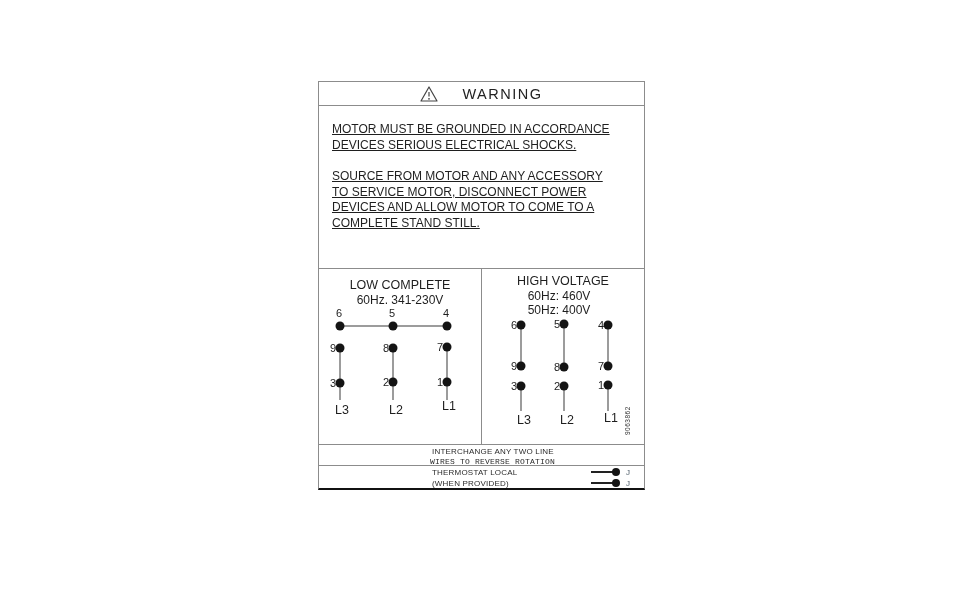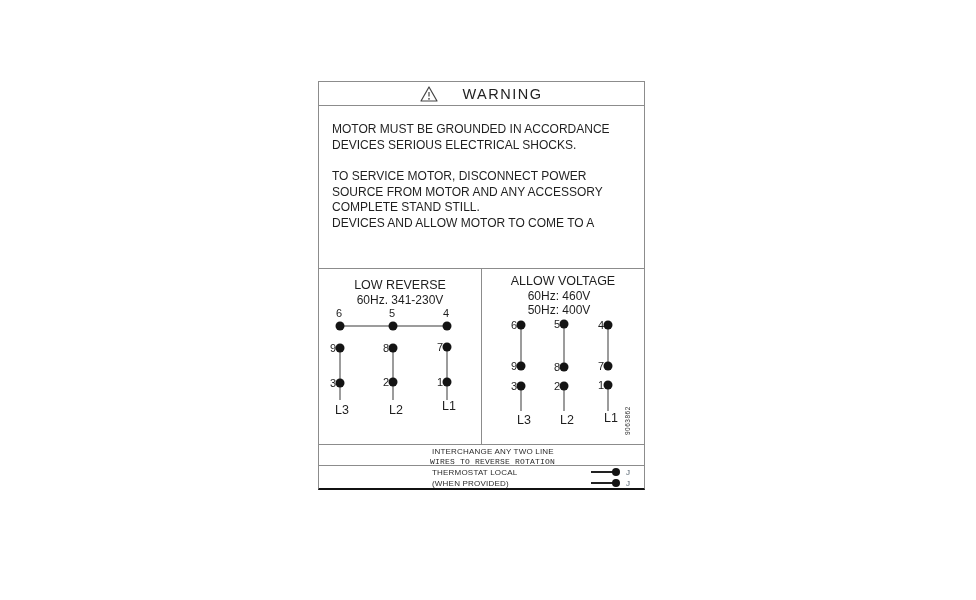--- a/index.html
+++ b/index.html
@@ -8,21 +8,21 @@
   .label{position:absolute;left:318px;top:81px;width:327px;height:409px;
          border:1px solid #8c8c8c;border-bottom:2px solid #111;box-sizing:border-box;background:#fff;}
 
   
   .hdr{position:absolute;left:0;top:0;width:100%;height:24px;border-bottom:1px solid #8c8c8c;
        box-sizing:border-box;display:flex;align-items:center;justify-content:center;gap:24px;}
   .hdr-text{font-size:14.5px;letter-spacing:1.5px;color:#222;}
 
   
   .bodytext{position:absolute;left:13px;top:40px;width:300px;font-size:12px;line-height:15.6px;color:#1f1f1f;}
-  .para{margin:0 0 16px 0;}
+  .para{margin:0 0 16px 0;text-decoration:underline;}
   .tline{white-space:nowrap;}
 
   
   .divline{position:absolute;background:#8c8c8c;}
 
   
   .sect-title{position:absolute;transform:translateX(-50%);font-size:12.5px;color:#1e1e1e;white-space:nowrap;}
   .sect-sub{position:absolute;transform:translateX(-50%);font-size:12px;color:#1e1e1e;white-space:nowrap;}
   .dot{position:absolute;width:9px;height:9px;background:#141414;border-radius:50%;transform:translate(-50%,-50%);}
   .num{position:absolute;font-size:11px;color:#1e1e1e;transform:translate(-100%,-50%);}
@@ -55,34 +55,34 @@
       </span>
       <span class="hdr-text">WARNING</span>
     </div>
 
     <div class="bodytext">
       <div class="para">
         <div class="tline">MOTOR MUST BE GROUNDED IN ACCORDANCE</div>
         <div class="tline">DEVICES SERIOUS ELECTRICAL SHOCKS.</div>
       </div>
       <div class="para">
+        <div class="tline">SOURCE FROM MOTOR AND ANY ACCESSORY</div>
         <div class="tline">TO SERVICE MOTOR, DISCONNECT POWER</div>
-        <div class="tline">SOURCE FROM MOTOR AND ANY ACCESSORY</div>
+        <div class="tline">DEVICES AND ALLOW MOTOR TO COME TO A</div>
         <div class="tline">COMPLETE STAND STILL.</div>
-        <div class="tline">DEVICES AND ALLOW MOTOR TO COME TO A</div>
       </div>
     </div>
 
     <div class="divline" style="left:0;top:186px;width:325px;height:1px;"></div>
     <div class="divline" style="left:162px;top:187px;width:1px;height:175px;"></div>
     <div class="divline" style="left:0;top:362px;width:325px;height:1px;"></div>
     <div class="divline" style="left:0;top:383px;width:325px;height:1px;"></div>
 
     <div>
-      <span class="sect-title" style="left:81px;top:196px;">LOW REVERSE</span>
+      <span class="sect-title" style="left:81px;top:196px;">LOW COMPLETE</span>
       <span class="sect-sub" style="left:81px;top:211px;">60Hz. 341-230V</span>
 
       <div class="hline" style="left:21px;top:243px;width:107px;"></div>
 
       <div class="vline" style="left:21px;top:266px;height:52px;"></div>
       <div class="vline" style="left:74px;top:266px;height:52px;"></div>
       <div class="vline" style="left:128px;top:266px;height:52px;"></div>
 
       <span class="num-above" style="left:20px;top:237px;">6</span>
       <span class="num-above" style="left:73px;top:237px;">5</span>
@@ -104,21 +104,21 @@
       <div class="dot" style="left:21px;top:301px;"></div>
       <div class="dot" style="left:74px;top:300px;"></div>
       <div class="dot" style="left:128px;top:300px;"></div>
 
       <span class="llabel" style="left:23px;top:321px;">L3</span>
       <span class="llabel" style="left:77px;top:321px;">L2</span>
       <span class="llabel" style="left:130px;top:317px;">L1</span>
     </div>
 
     <div>
-      <span class="sect-title" style="left:244px;top:192px;">ALLOW VOLTAGE</span>
+      <span class="sect-title" style="left:244px;top:192px;">HIGH VOLTAGE</span>
       <span class="sect-sub" style="left:240px;top:207px;">60Hz: 460V</span>
       <span class="sect-sub" style="left:240px;top:221px;">50Hz: 400V</span>
 
       <div class="vline" style="left:202px;top:243px;height:41px;"></div>
       <div class="vline" style="left:245px;top:243px;height:41px;"></div>
       <div class="vline" style="left:289px;top:243px;height:41px;"></div>
       <div class="vline" style="left:202px;top:304px;height:25px;"></div>
       <div class="vline" style="left:245px;top:304px;height:25px;"></div>
       <div class="vline" style="left:289px;top:304px;height:25px;"></div>
 

